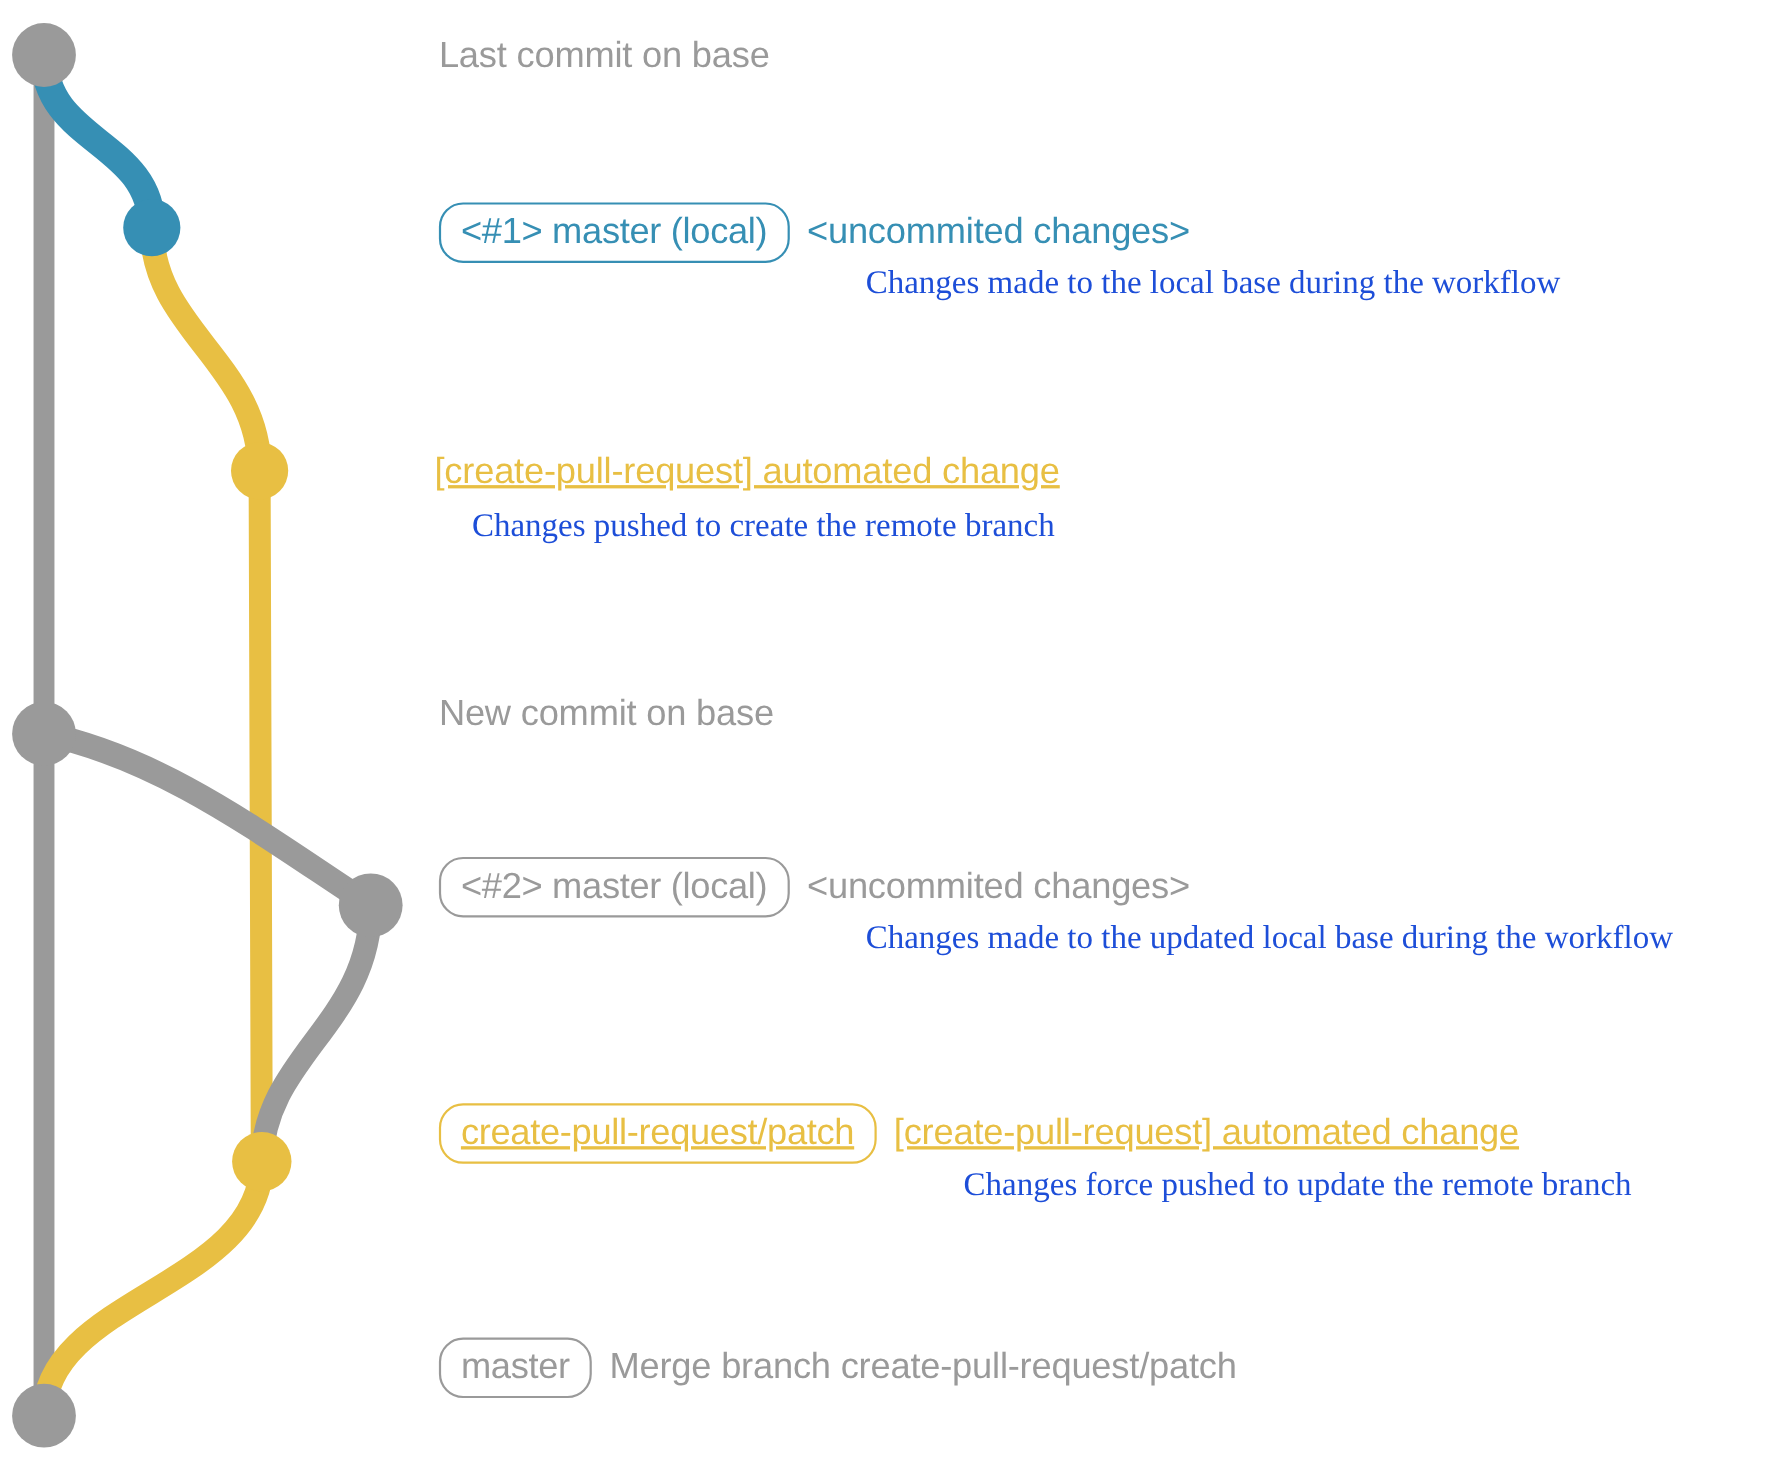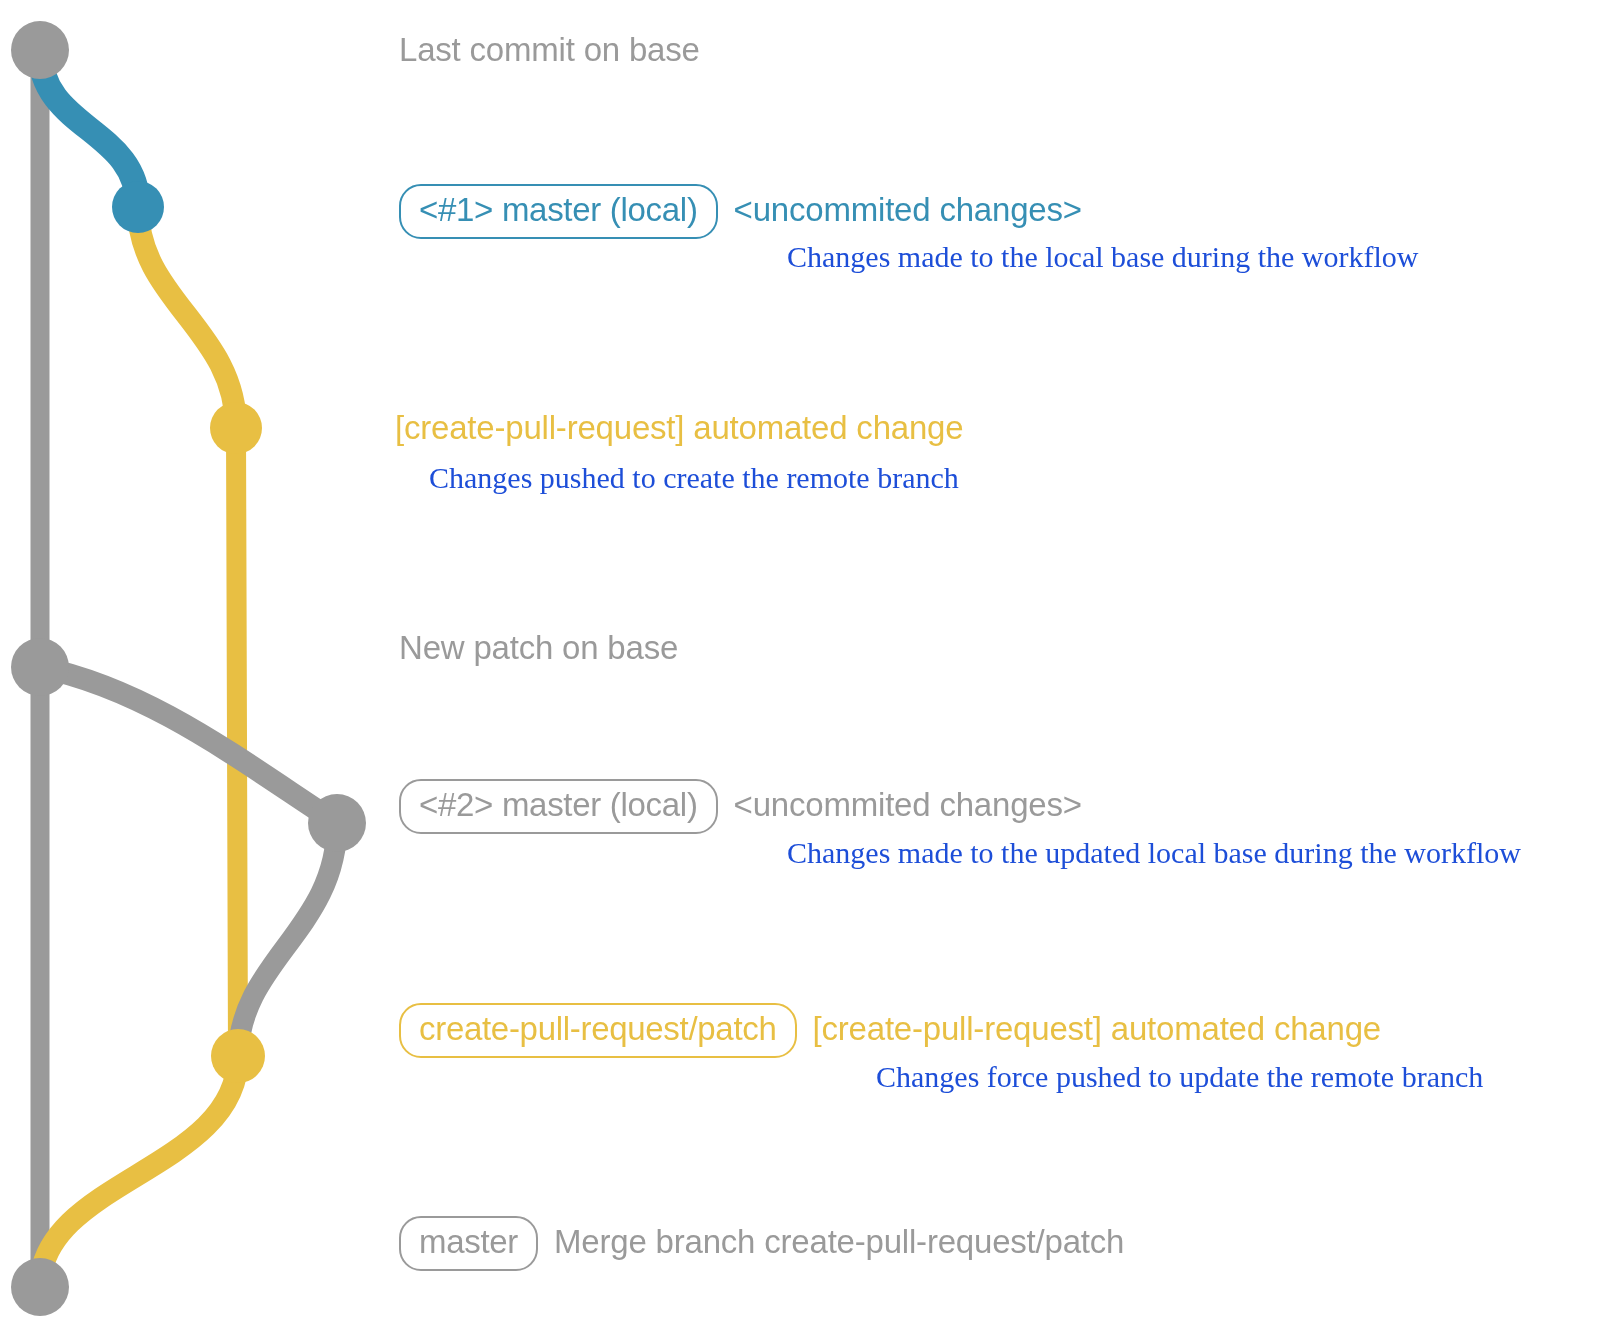--- a/index.html
+++ b/index.html
@@ -76,21 +76,21 @@
     font-family: "Liberation Serif", serif;
     font-size: 30px;
     line-height: 34px;
     color: #1d4ed8;
     white-space: nowrap;
   }
 
   
   .c-grey  { color: #9a9a9a; }
   .c-blue  { color: #368fb4; }
-  .c-gold  { color: #e8bf43; }
+  .c-gold  { color: #e8bf43; text-decoration: underline; }
 
   
   #row-last-commit      { left: 399px; top: 30px;   }
   #row-local-1          { left: 399px; top: 184px;  }
   #row-automated-1      { left: 395px; top: 408px;  }
   #row-new-commit       { left: 399px; top: 628px;  }
   #row-local-2          { left: 399px; top: 779px;  }
   #row-automated-2      { left: 399px; top: 1003px; }
   #row-merge            { left: 399px; top: 1216px; }
 
@@ -138,21 +138,21 @@
     <span class="commit-subject c-blue">&lt;uncommited changes&gt;</span>
   </div>
   <div class="desc" id="desc-1">Changes made to the local base during the workflow</div>
 
   <div class="row" id="row-automated-1">
     <span class="plain-title c-gold">[create-pull-request] automated change</span>
   </div>
   <div class="desc" id="desc-2">Changes pushed to create the remote branch</div>
 
   <div class="row" id="row-new-commit">
-    <span class="plain-title c-grey">New patch on base</span>
+    <span class="plain-title c-grey">New commit on base</span>
   </div>
 
   <div class="row" id="row-local-2">
     <span class="pill c-grey">&lt;#2&gt; master (local)</span>
     <span class="commit-subject c-grey">&lt;uncommited changes&gt;</span>
   </div>
   <div class="desc" id="desc-3">Changes made to the updated local base during the workflow</div>
 
   <div class="row" id="row-automated-2">
     <span class="pill c-gold">create-pull-request/patch</span>

